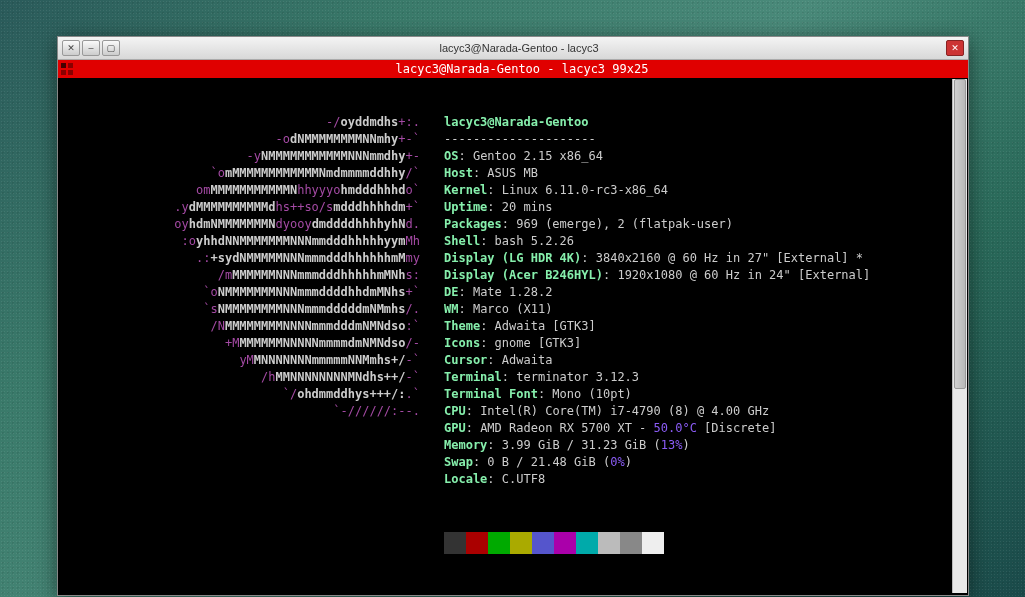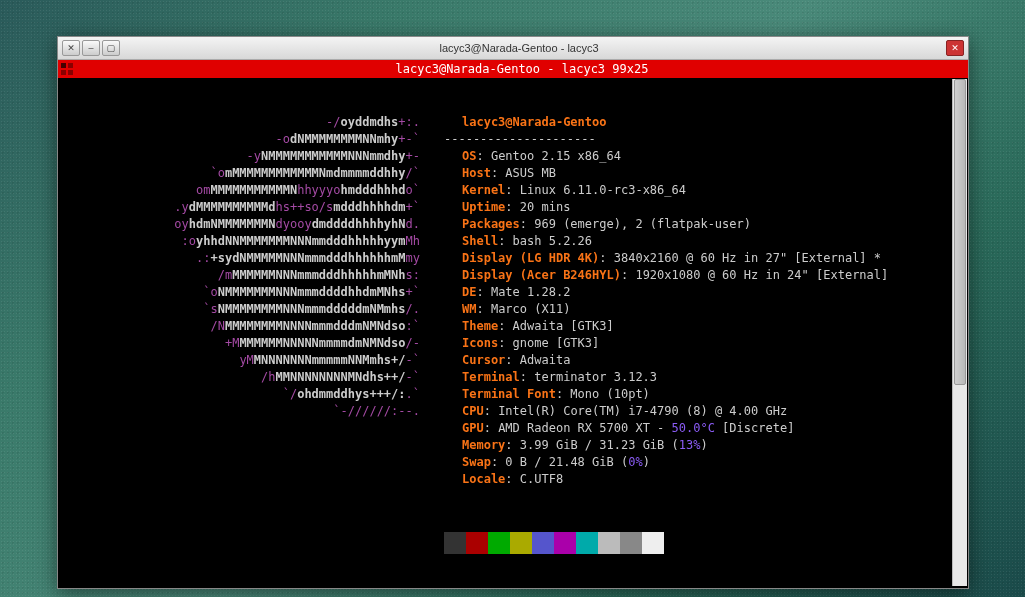--- a/index.html
+++ b/index.html
@@ -104,37 +104,37 @@
   .grid-svg { width: 12px; height: 12px; }
   .term-header .ttl {
     flex: 1;
     text-align: center;
   }
   .terminal {
     background: #000;
     font-family: "DejaVu Sans Mono", "Courier New", monospace;
     font-size: 12px;
     line-height: 17px;
-    padding: 2px 6px 0 6px;
+    padding: 2px 6px 7px 6px;
     white-space: pre;
     overflow: hidden;
   }
   .row { display: flex; }
   .logo {
     width: 356px;
     text-align: right;
     color: #555;
   }
   .logo .w { color: #ccc; font-weight: bold; }
   .logo .p { color: #a44aa4; }
   .info {
     padding-left: 24px;
     color: #ccc;
   }
-  .key { color: #f97316; font-weight: bold; margin-left: 18px; }
+  .key { color: #86efac; font-weight: bold; }
   .val { color: #ccc; }
   .grn { color: #8b5cf6; }
   .palette {
     display: flex;
     margin-top: 10px;
     margin-left: 380px;
   }
   .sw {
     width: 22px;
     height: 22px;

